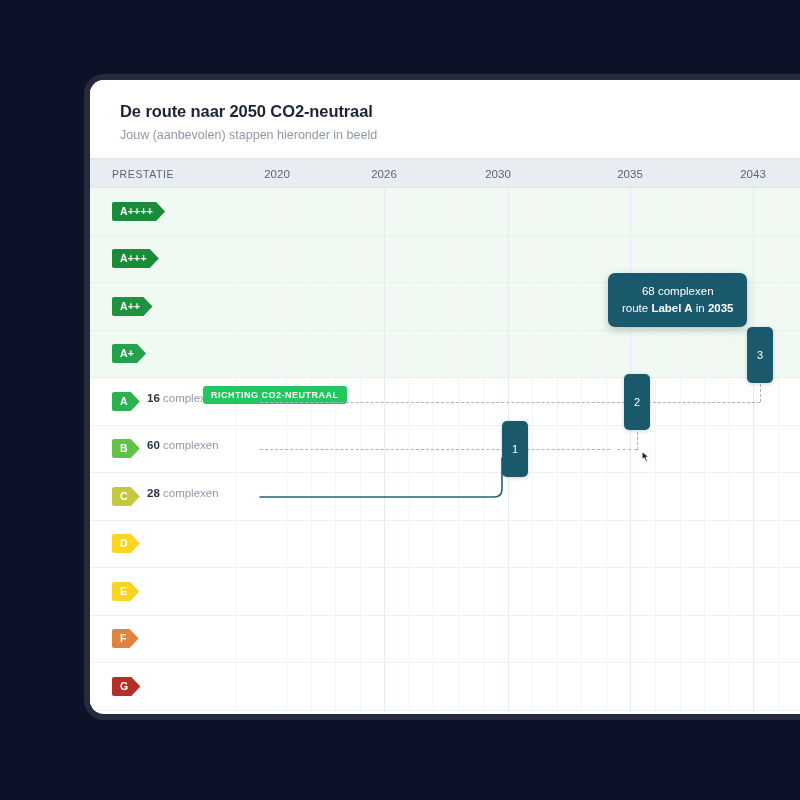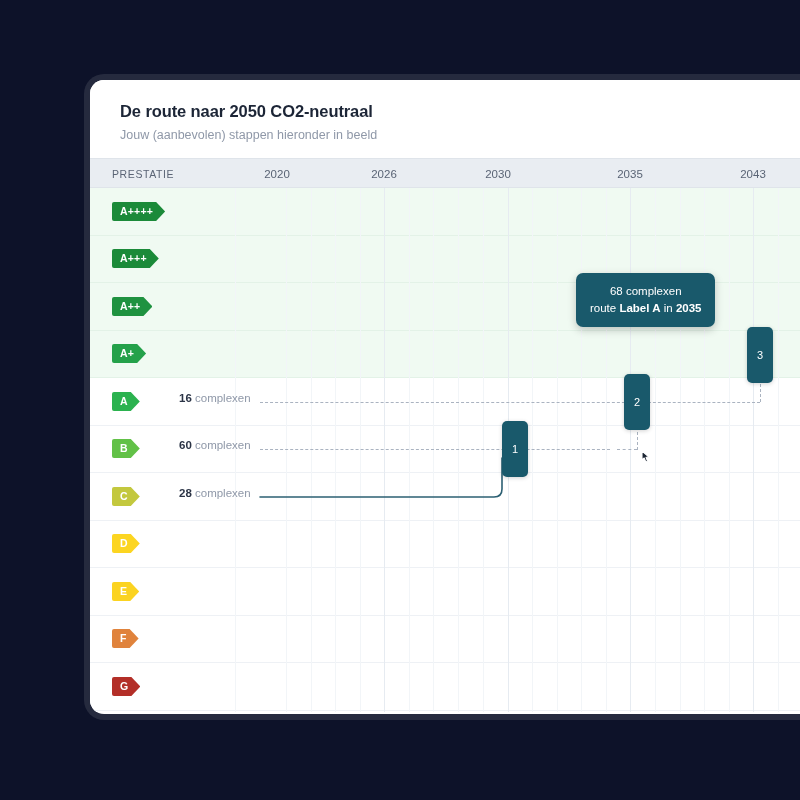--- a/index.html
+++ b/index.html
@@ -130,21 +130,20 @@
 
   .row-count {
     position: absolute;
     font-size: 11.5px;
     color: #8f98a8;
     white-space: nowrap;
   }
   .row-count b {
     color: #2b3446;
     font-weight: bold;
-    margin-left: 32px;
   }
 
   
   .dash-h {
     position: absolute;
     height: 0;
     border-top: 1.5px dashed #aab3c0;
   }
   .dash-v {
     position: absolute;
@@ -177,20 +176,21 @@
     position: absolute;
     background: #19596b;
     color: #ffffff;
     border-radius: 7px;
     padding: 10px 14px;
     font-size: 11.5px;
     line-height: 17px;
     text-align: center;
     white-space: nowrap;
     box-shadow: 0 3px 9px rgba(0,0,0,0.22);
+    margin-left: 32px;
   }
   #tooltip b { font-weight: bold; }
 
   
   #richting-badge {
     position: absolute;
     background: #22c75d;
     color: #ffffff;
     font-size: 9px;
     font-weight: bold;
@@ -302,20 +302,21 @@
     </div>
     <div class="row-count" style="left:57px; top:251px">
       <b>60</b>
       <span>complexen</span>
     </div>
     <div class="row-count" style="left:57px; top:299px">
       <b>28</b>
       <span>complexen</span>
     </div>
 
+    <div id="richting-badge" style="left:113px; top:198px">RICHTING CO2-NEUTRAAL</div>
 
     <div class="dash-h" style="left:170px; top:261px; width:350px"></div>
     <div class="dash-h" style="left:527px; top:261px; width:20px"></div>
     <div class="dash-v" style="left:547px; top:214px; height:48px"></div>
     <div class="dash-h" style="left:170px; top:214px; width:380px"></div>
     <div class="dash-h" style="left:553px; top:214px; width:117px"></div>
     <div class="dash-v" style="left:670px; top:166px; height:48px"></div>
 
     <svg class="solid-path" viewBox="0 0 730 524" preserveAspectRatio="none">
       <path d="M 170 309 L 404 309 Q 412 309 412 301 L 412 270" fill="none" stroke="#2c6073" stroke-width="1.6" stroke-linecap="round"></path>

